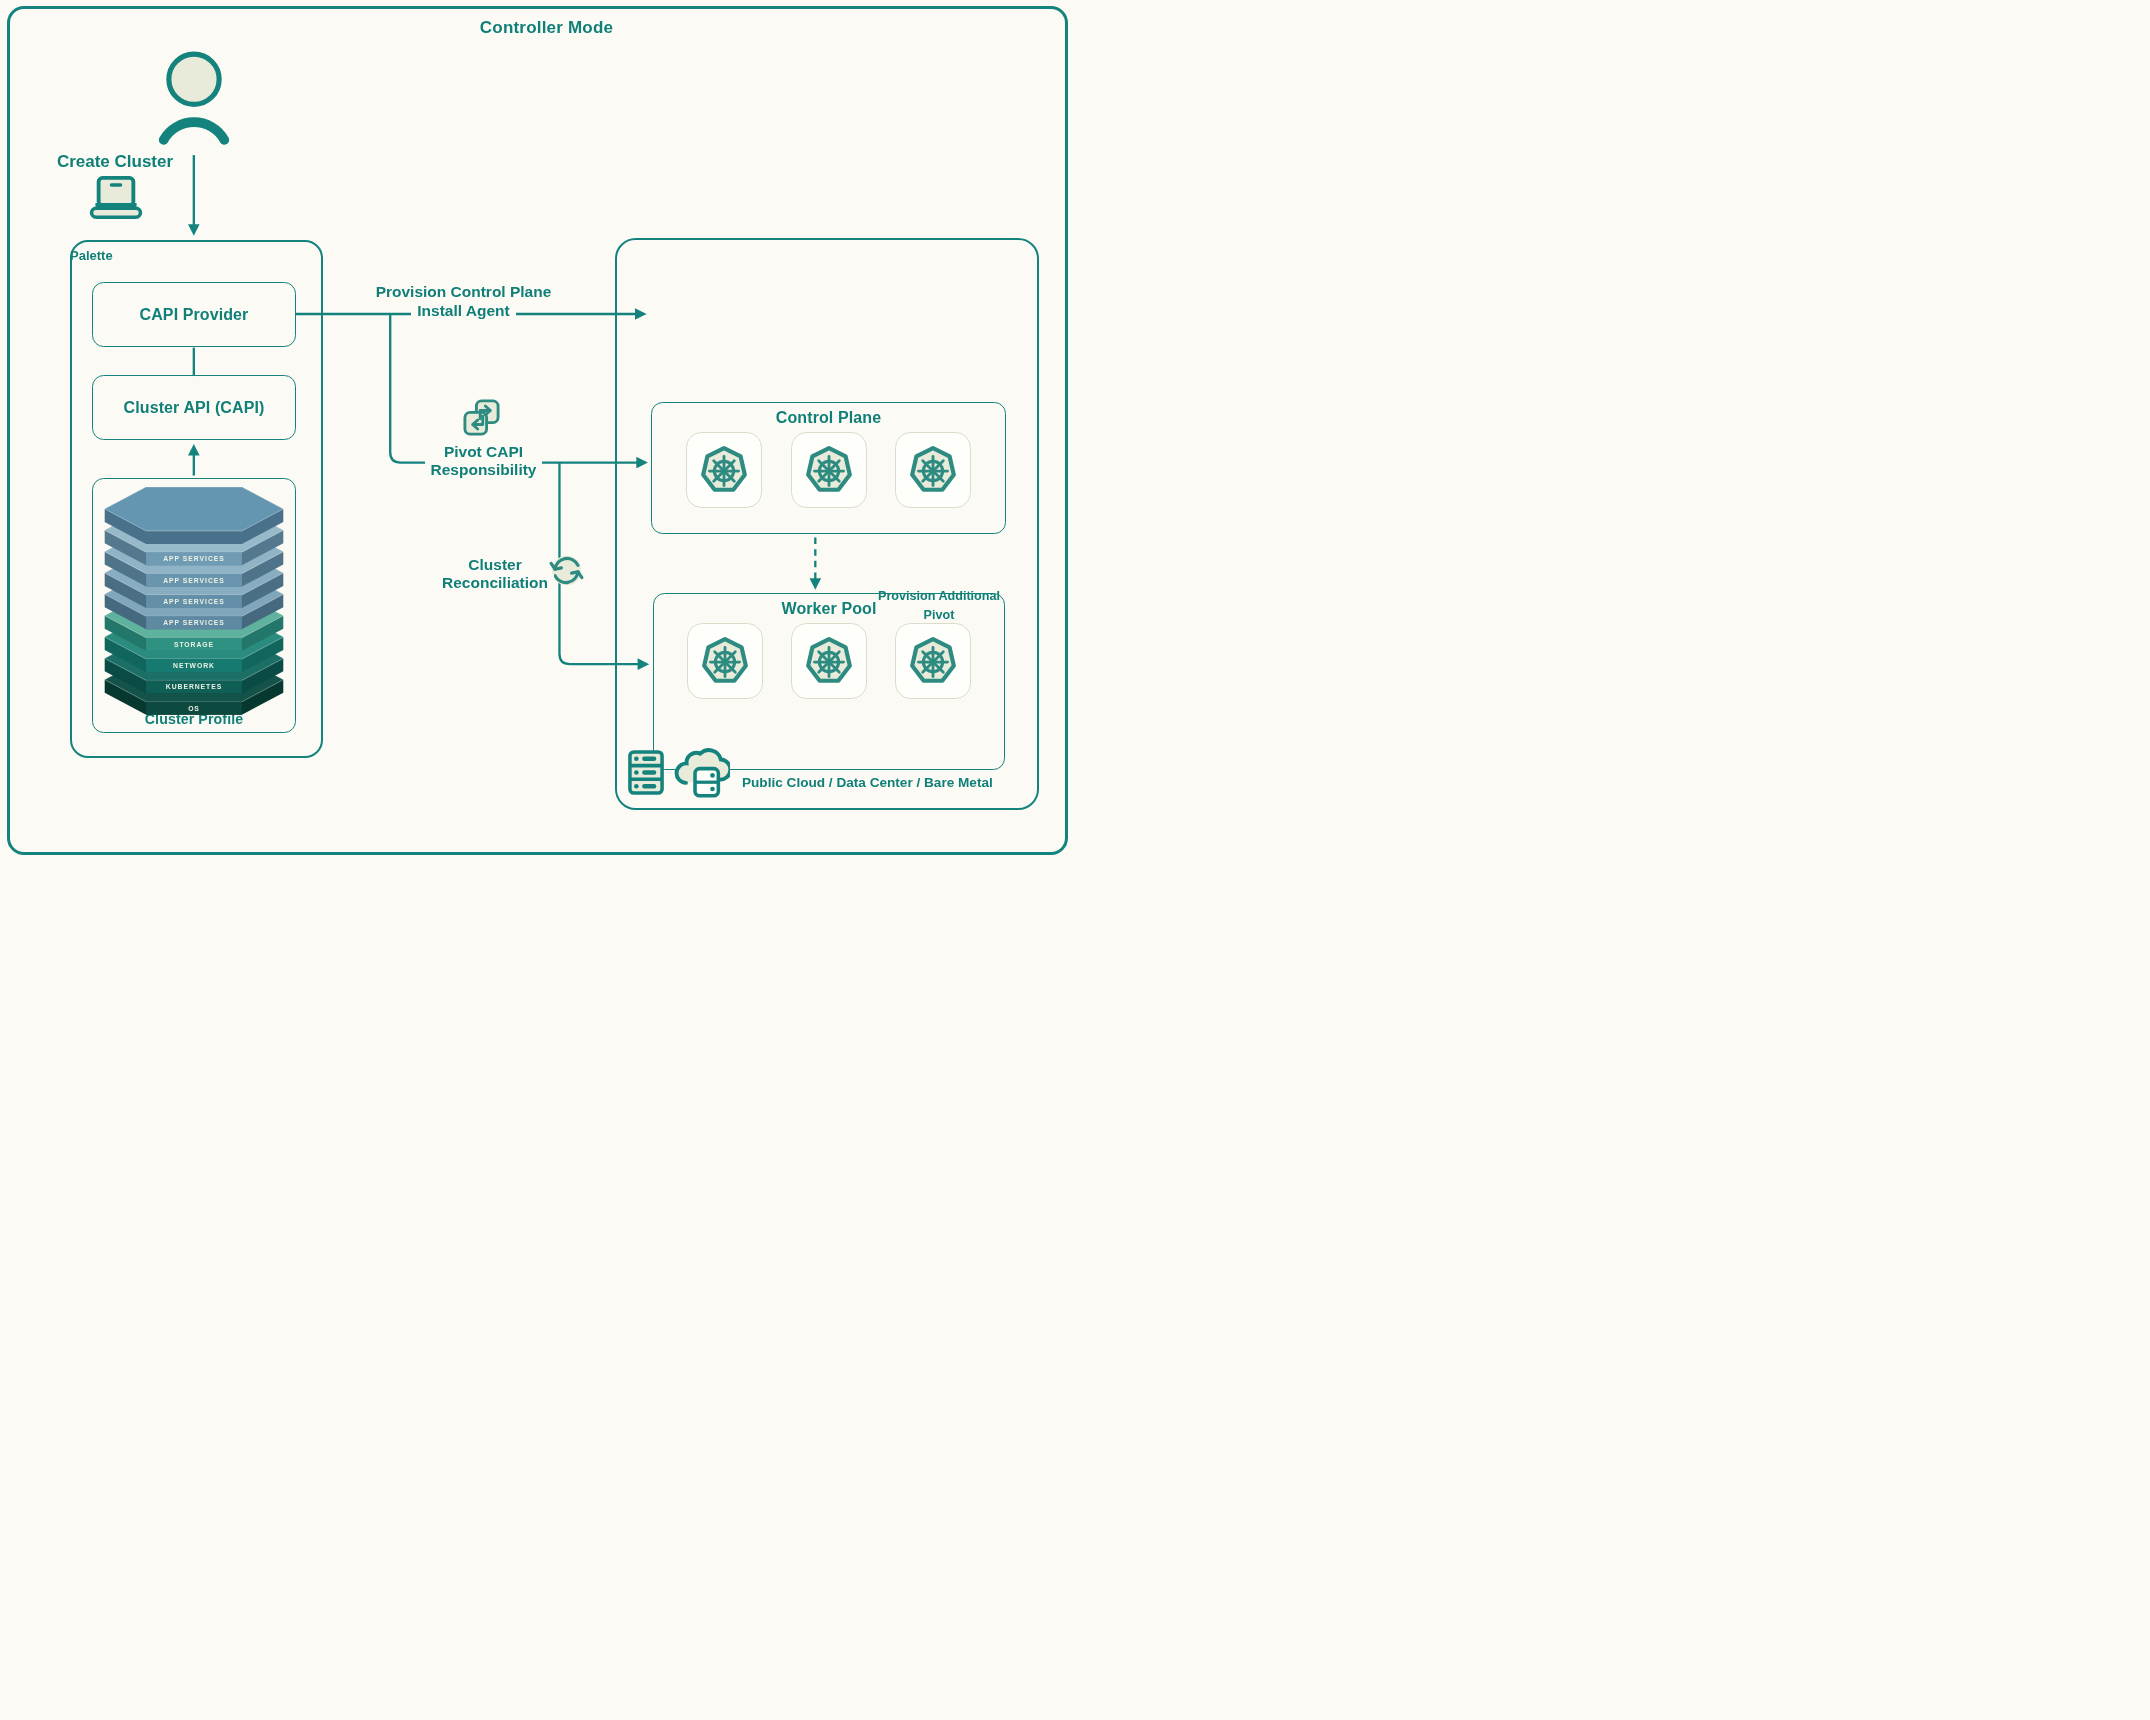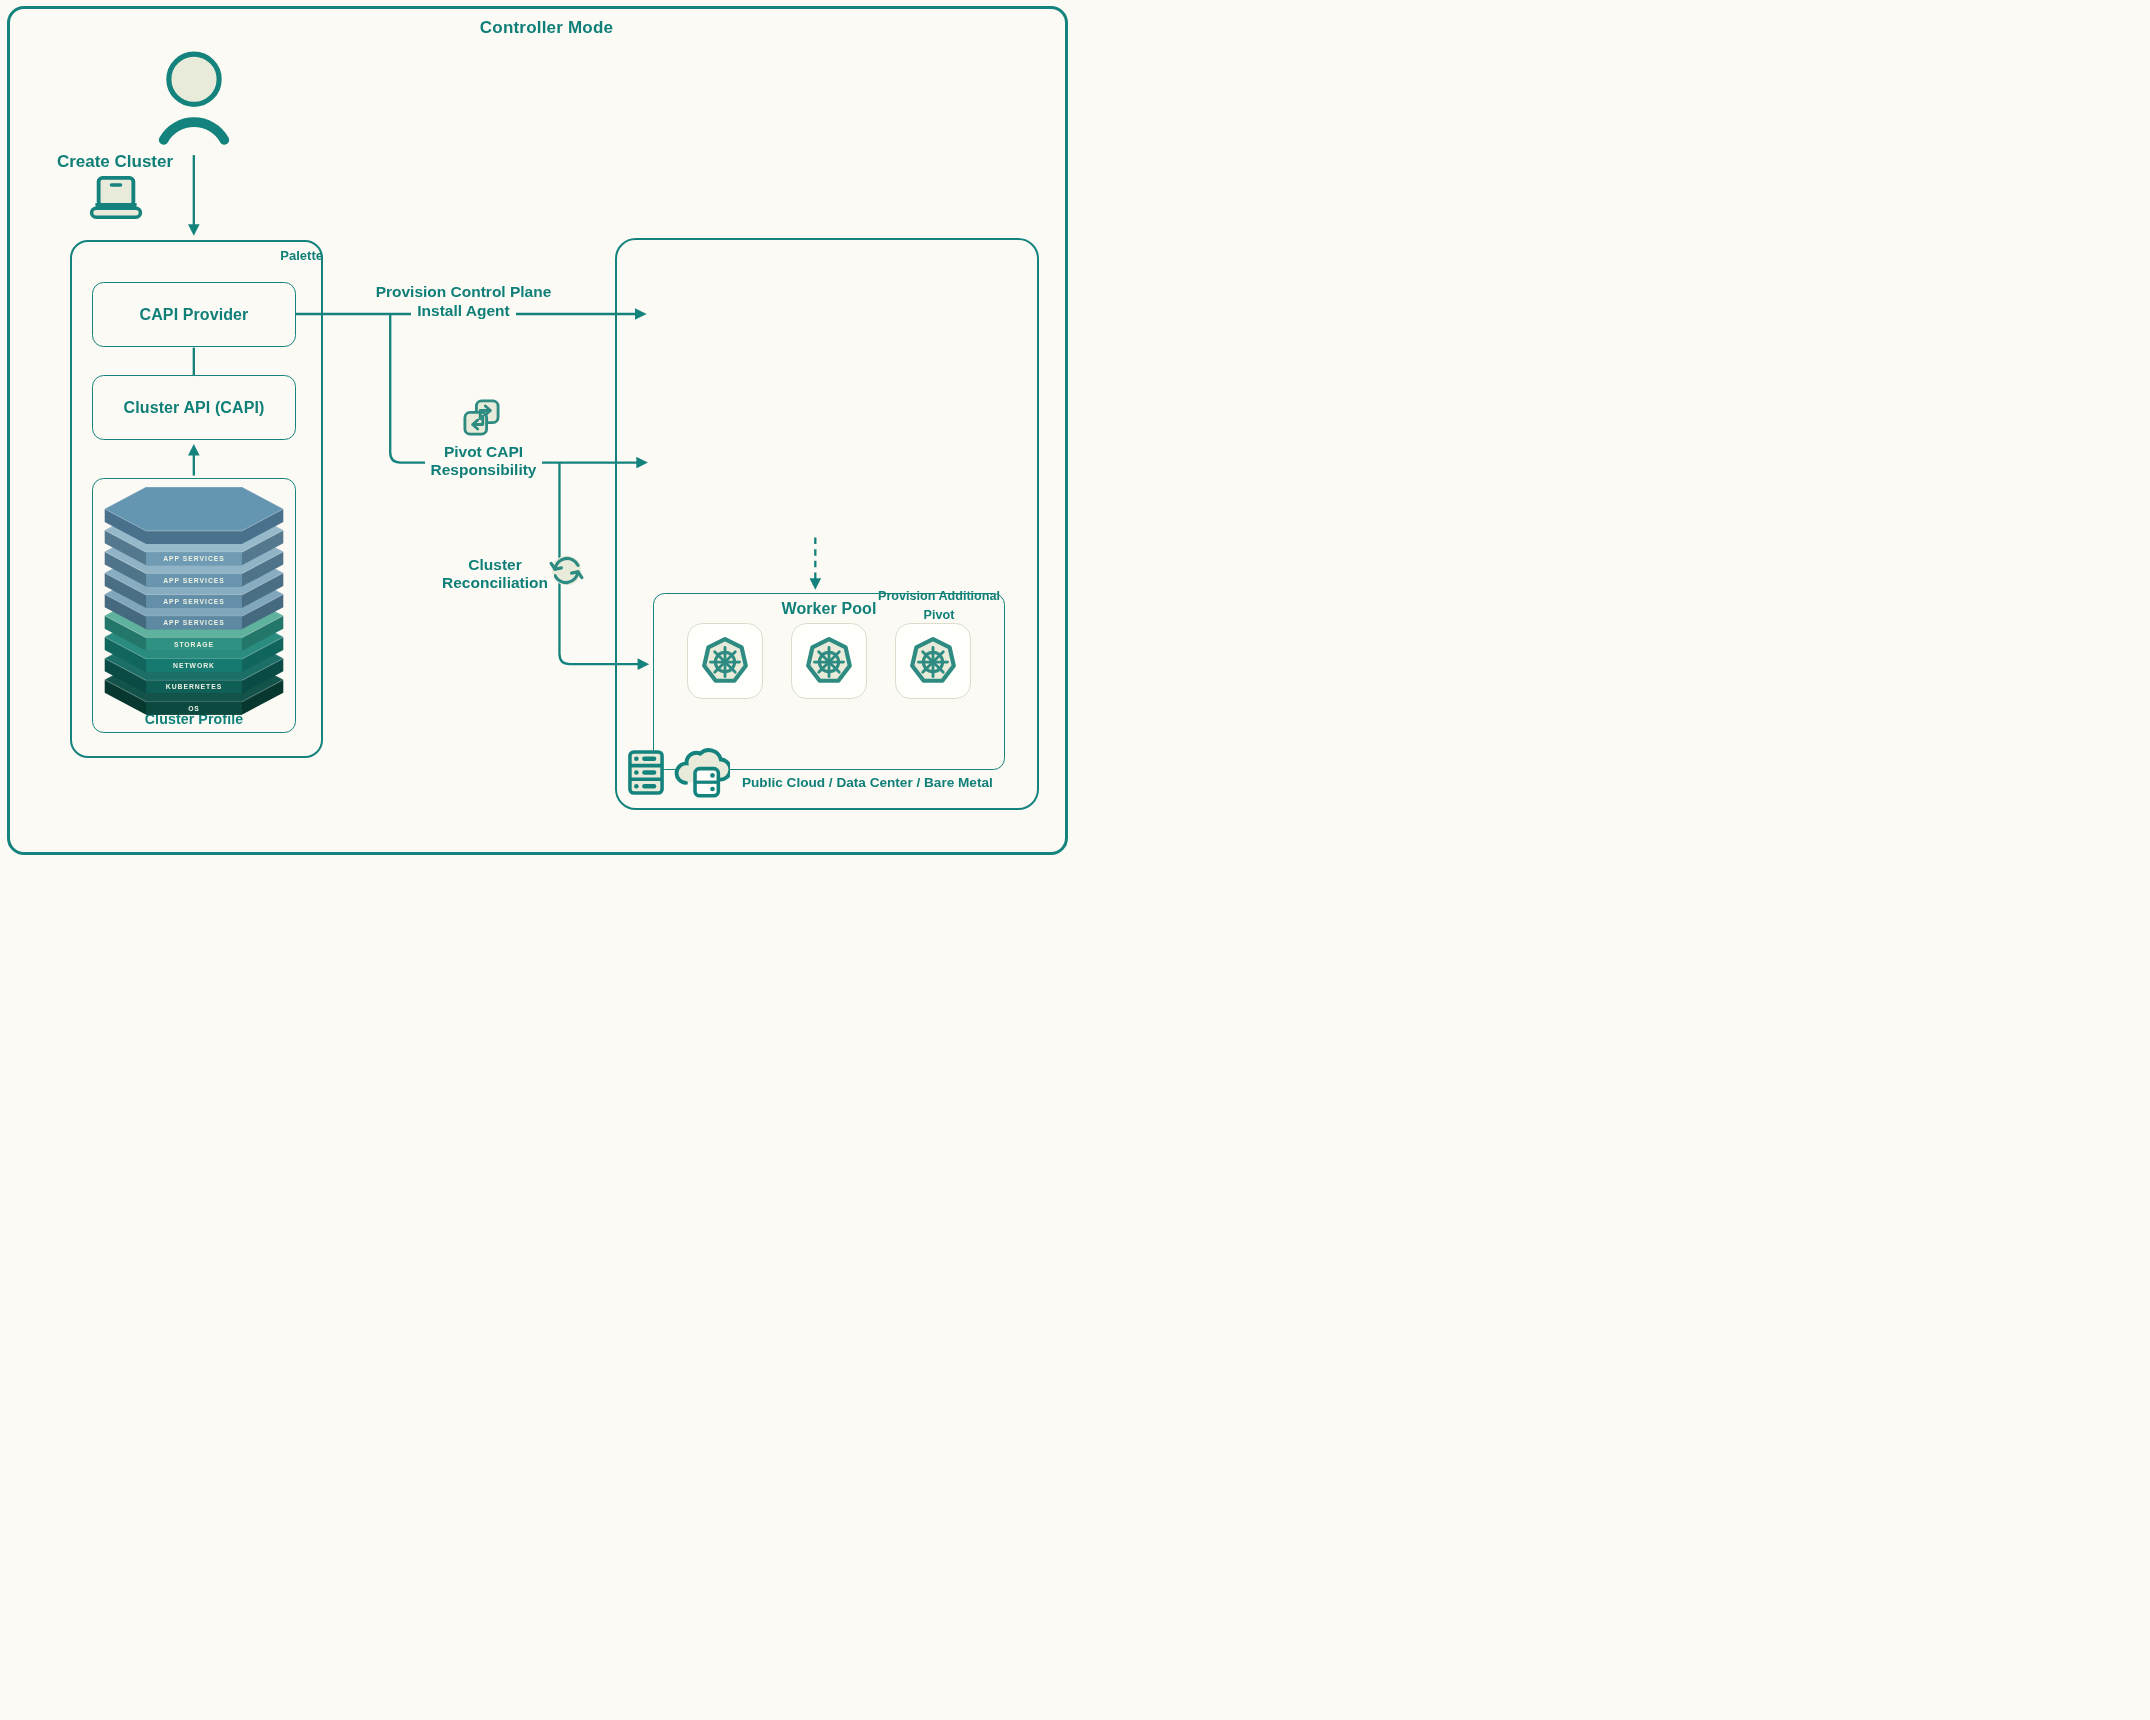--- a/index.html
+++ b/index.html
@@ -24,21 +24,21 @@
     border:2.1px solid var(--teal);border-radius:18px;box-sizing:border-box;z-index:1;}
   .cloud-box{position:absolute;left:615px;top:238px;width:424px;height:572px;
     border:2.1px solid var(--teal);border-radius:20.7px;box-sizing:border-box;z-index:1;}
 
   
   #lines{position:absolute;left:0;top:0;z-index:2;pointer-events:none;}
   .box{position:absolute;border:1.9px solid var(--teal);border-radius:11.6px;background:transparent;
     box-sizing:border-box;display:flex;flex-direction:column;align-items:center;justify-content:center;z-index:3;}
   .box .box-label{font-size:16px;font-weight:bold;letter-spacing:0.1px;text-align:center;}
 
-  .palette-label{position:absolute;left:70px;top:248px;width:253px;text-align:right;
+  .palette-label{position:absolute;left:70px;top:248px;width:253px;text-align:left;
     font-size:13px;font-weight:bold;z-index:3;}
 
   .capi-provider{left:92px;top:282px;width:204px;height:65px;}
   .cluster-api{left:92px;top:375px;width:204px;height:65px;}
   .cluster-profile{left:92px;top:478px;width:204px;height:255px;justify-content:flex-end;}
   .cluster-profile .box-label{font-size:14.2px;margin-bottom:5.2px;}
   #stack-svg{position:absolute;left:84px;top:483px;z-index:3;}
 
   .provider-api{left:650px;top:271px;width:355px;height:84px;}
   .provider-api .box-label{font-size:15.5px;line-height:1.55;}
@@ -235,20 +235,40 @@
   </div>
 
   <div class="flow-label addnodes-label">
     <span>Provision Additional</span><br>
     <span>Pivot</span>
   </div>
 
   <div class="cloud-box"></div>
 
 
+  <div class="box control-plane">
+    <div class="box-label">Control Plane</div>
+    <div class="tile-row">
+        <div class="ktile">
+          <svg class="kicon" viewBox="0 0 100 100">
+            <use href="#k8s-icon-def"></use>
+          </svg>
+        </div>
+        <div class="ktile">
+          <svg class="kicon" viewBox="0 0 100 100">
+            <use href="#k8s-icon-def"></use>
+          </svg>
+        </div>
+        <div class="ktile">
+          <svg class="kicon" viewBox="0 0 100 100">
+            <use href="#k8s-icon-def"></use>
+          </svg>
+        </div>
+      </div>
+  </div>
 
   <div class="box worker-pool">
     <div class="box-label">Worker Pool</div>
     <div class="tile-row">
         <div class="ktile">
           <svg class="kicon" viewBox="0 0 100 100">
             <use href="#k8s-icon-def"></use>
           </svg>
         </div>
         <div class="ktile">

